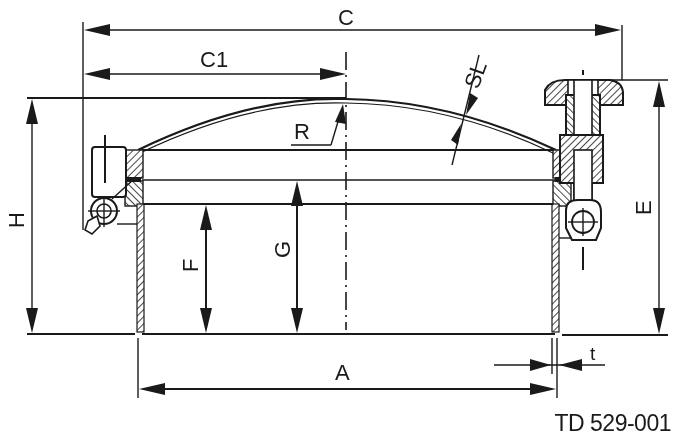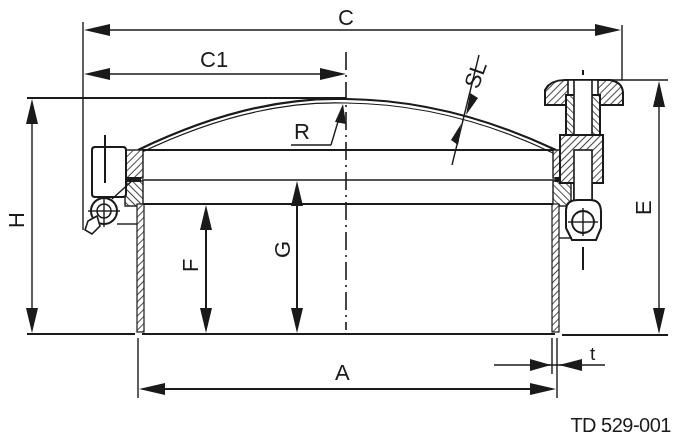--- a/index.html
+++ b/index.html
@@ -5,21 +5,21 @@
   html, body { margin: 0; padding: 0; background: #ffffff; }
   body { width: 675px; height: 439px; overflow: hidden; position: relative; }
   svg { position: absolute; left: 0; top: 0; }
   .lbl { font-family: "Liberation Sans", sans-serif; font-size: 22px; fill: #1a1a1a; }
   .lbl-sm { font-family: "Liberation Sans", sans-serif; font-size: 19px; fill: #1a1a1a; }
   .ln { stroke: #1a1a1a; stroke-width: 2; fill: none; }
   .thin { stroke: #1a1a1a; stroke-width: 1.4; fill: none; }
   .arrow { fill: #1a1a1a; }
   .caption {
     position: absolute; right: 4px; bottom: 2px;
-    font-family: "Liberation Sans", sans-serif; font-size: 20px; color: #1a1a1a;
+    font-family: "Liberation Sans", sans-serif; font-size: 23px; color: #1a1a1a;
     letter-spacing: -0.5px;
     margin-left: 32px;
   }
 </style>
 </head>
 <body>
 
 <svg width="675" height="439" viewBox="0 0 675 439" xmlns="http://www.w3.org/2000/svg">
   <defs>
     <pattern id="hatch" patternUnits="userSpaceOnUse" width="5" height="5" patternTransform="rotate(45)">

